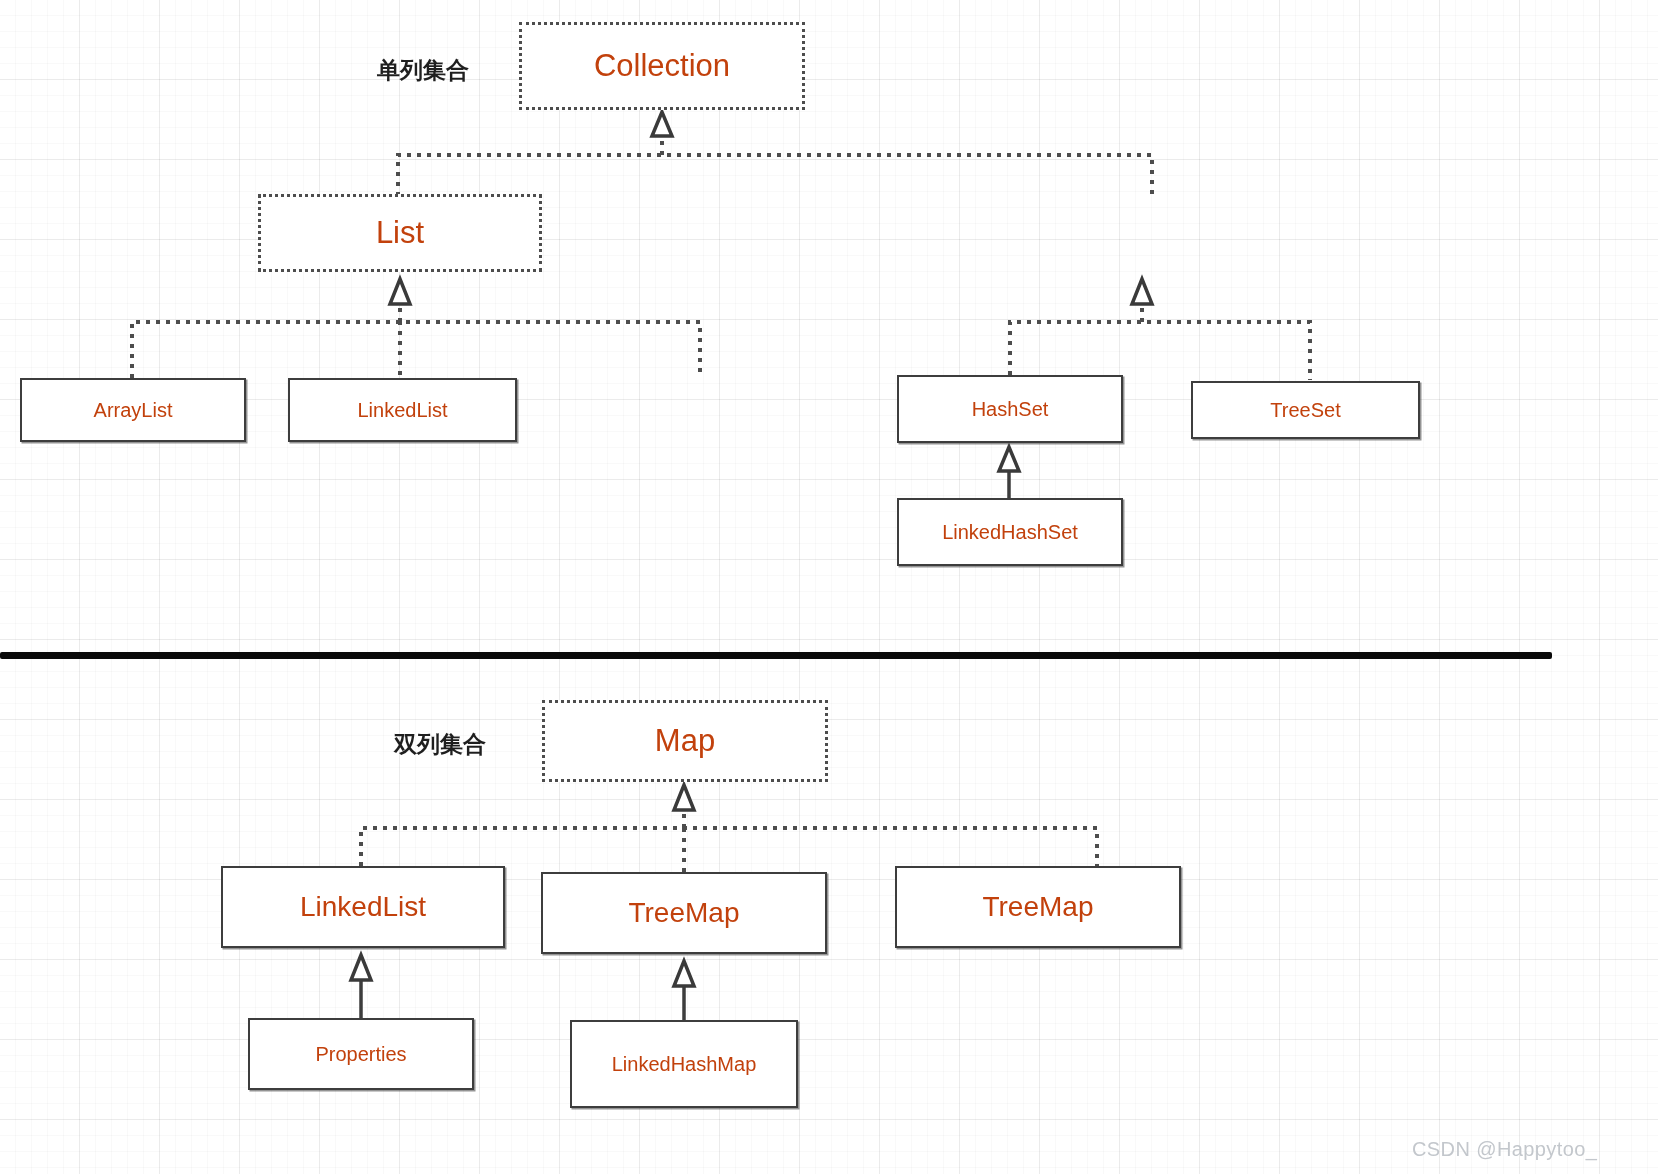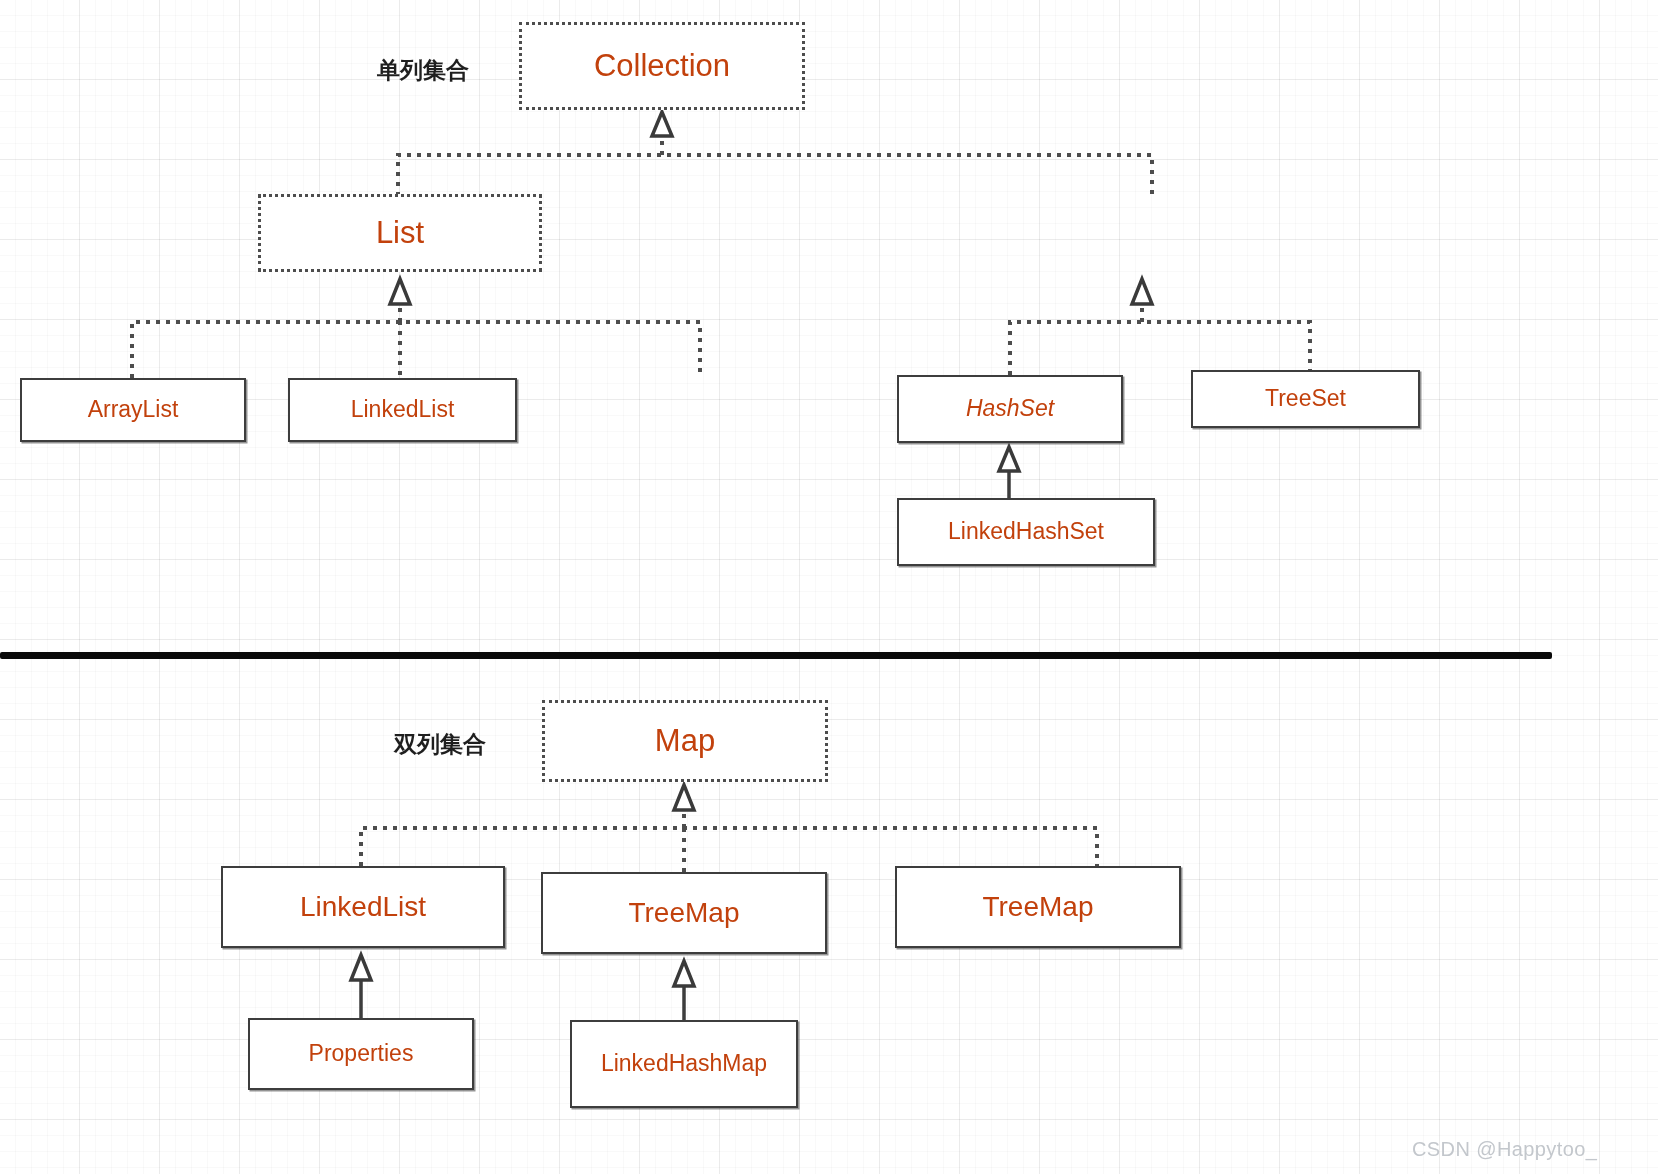--- a/index.html
+++ b/index.html
@@ -33,21 +33,21 @@
   }
   .node.iface{
     border:3px dotted #4d4d4d;
   }
   .node.cls{
     border:2.5px solid #3d3d3d;
     box-shadow:1.5px 1.5px 0 rgba(60,60,60,0.55);
   }
   .size-lg{font-size:31px;}
   .size-md{font-size:28px;}
-  .size-sm{font-size:23px;}
+  .size-sm{font-size:20px;}
   .group-label{
     position:absolute;
     font-size:23px;
     font-weight:bold;
     color:#1f1f1f;
     white-space:nowrap;
   }
   .divider{
     position:absolute;
     background:#0a0a0a;
@@ -117,25 +117,25 @@
   <div class="node iface size-lg" style="left:519px;top:22px;width:286px;height:88px;">Collection</div>
 
   <div class="node iface size-lg" style="left:258px;top:194px;width:284px;height:78px;">List</div>
 
 
   <div class="node cls size-sm" style="left:20px;top:378px;width:226px;height:64px;">ArrayList</div>
 
   <div class="node cls size-sm" style="left:288px;top:378px;width:229px;height:64px;">LinkedList</div>
 
 
-  <div class="node cls size-sm" style="left:897px;top:375px;width:226px;height:68px;font-style:italic;">HashSet</div>
+  <div class="node cls size-sm" style="left:897px;top:375px;width:226px;height:68px;">HashSet</div>
 
-  <div class="node cls size-sm" style="left:1191px;top:370px;width:229px;height:58px;">TreeSet</div>
+  <div class="node cls size-sm" style="left:1191px;top:381px;width:229px;height:58px;">TreeSet</div>
 
-  <div class="node cls size-sm" style="left:897px;top:498px;width:258px;height:68px;">LinkedHashSet</div>
+  <div class="node cls size-sm" style="left:897px;top:498px;width:226px;height:68px;">LinkedHashSet</div>
 
   <div class="divider" style="left:0px;top:652px;width:1552px;height:7px;"></div>
 
   <div class="node iface size-lg" style="left:542px;top:700px;width:286px;height:82px;">Map</div>
 
   <div class="node cls size-md" style="left:221px;top:866px;width:284px;height:82px;">LinkedList</div>
 
   <div class="node cls size-md" style="left:541px;top:872px;width:286px;height:82px;">TreeMap</div>
 
   <div class="node cls size-md" style="left:895px;top:866px;width:286px;height:82px;">TreeMap</div>

